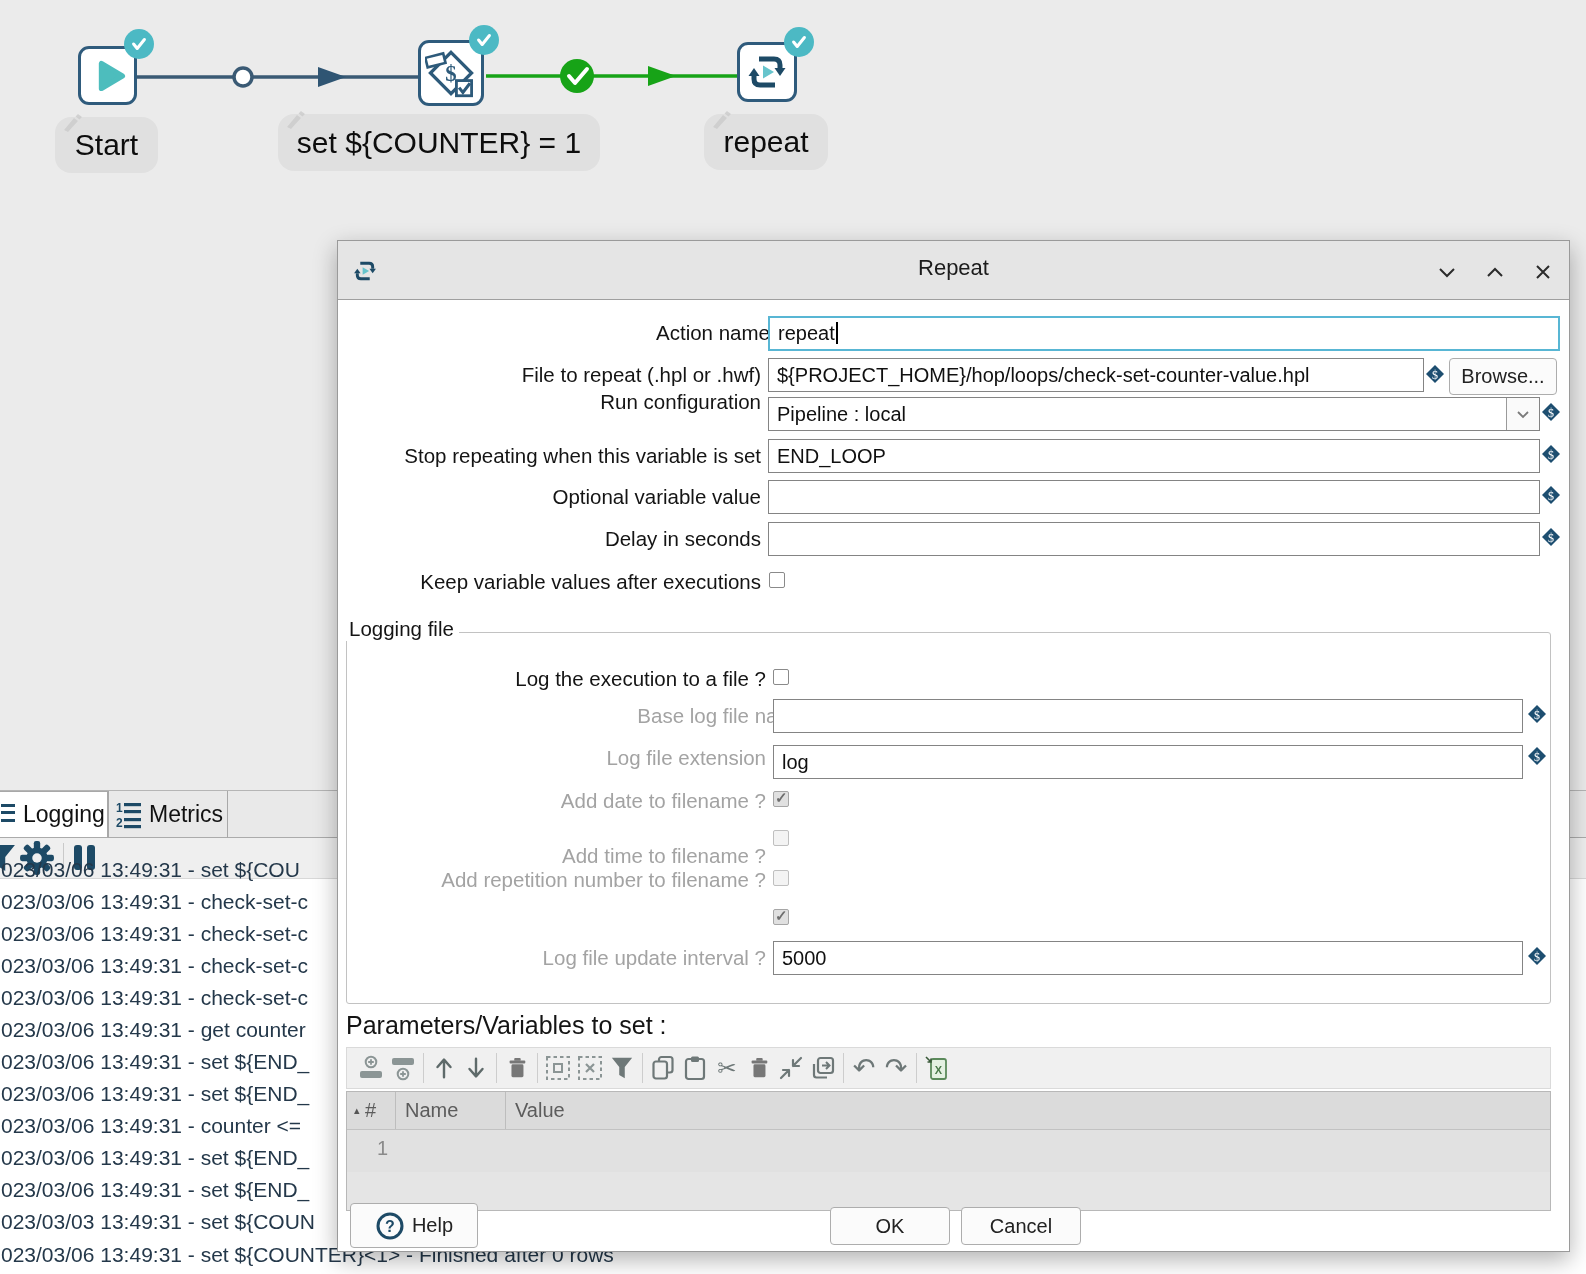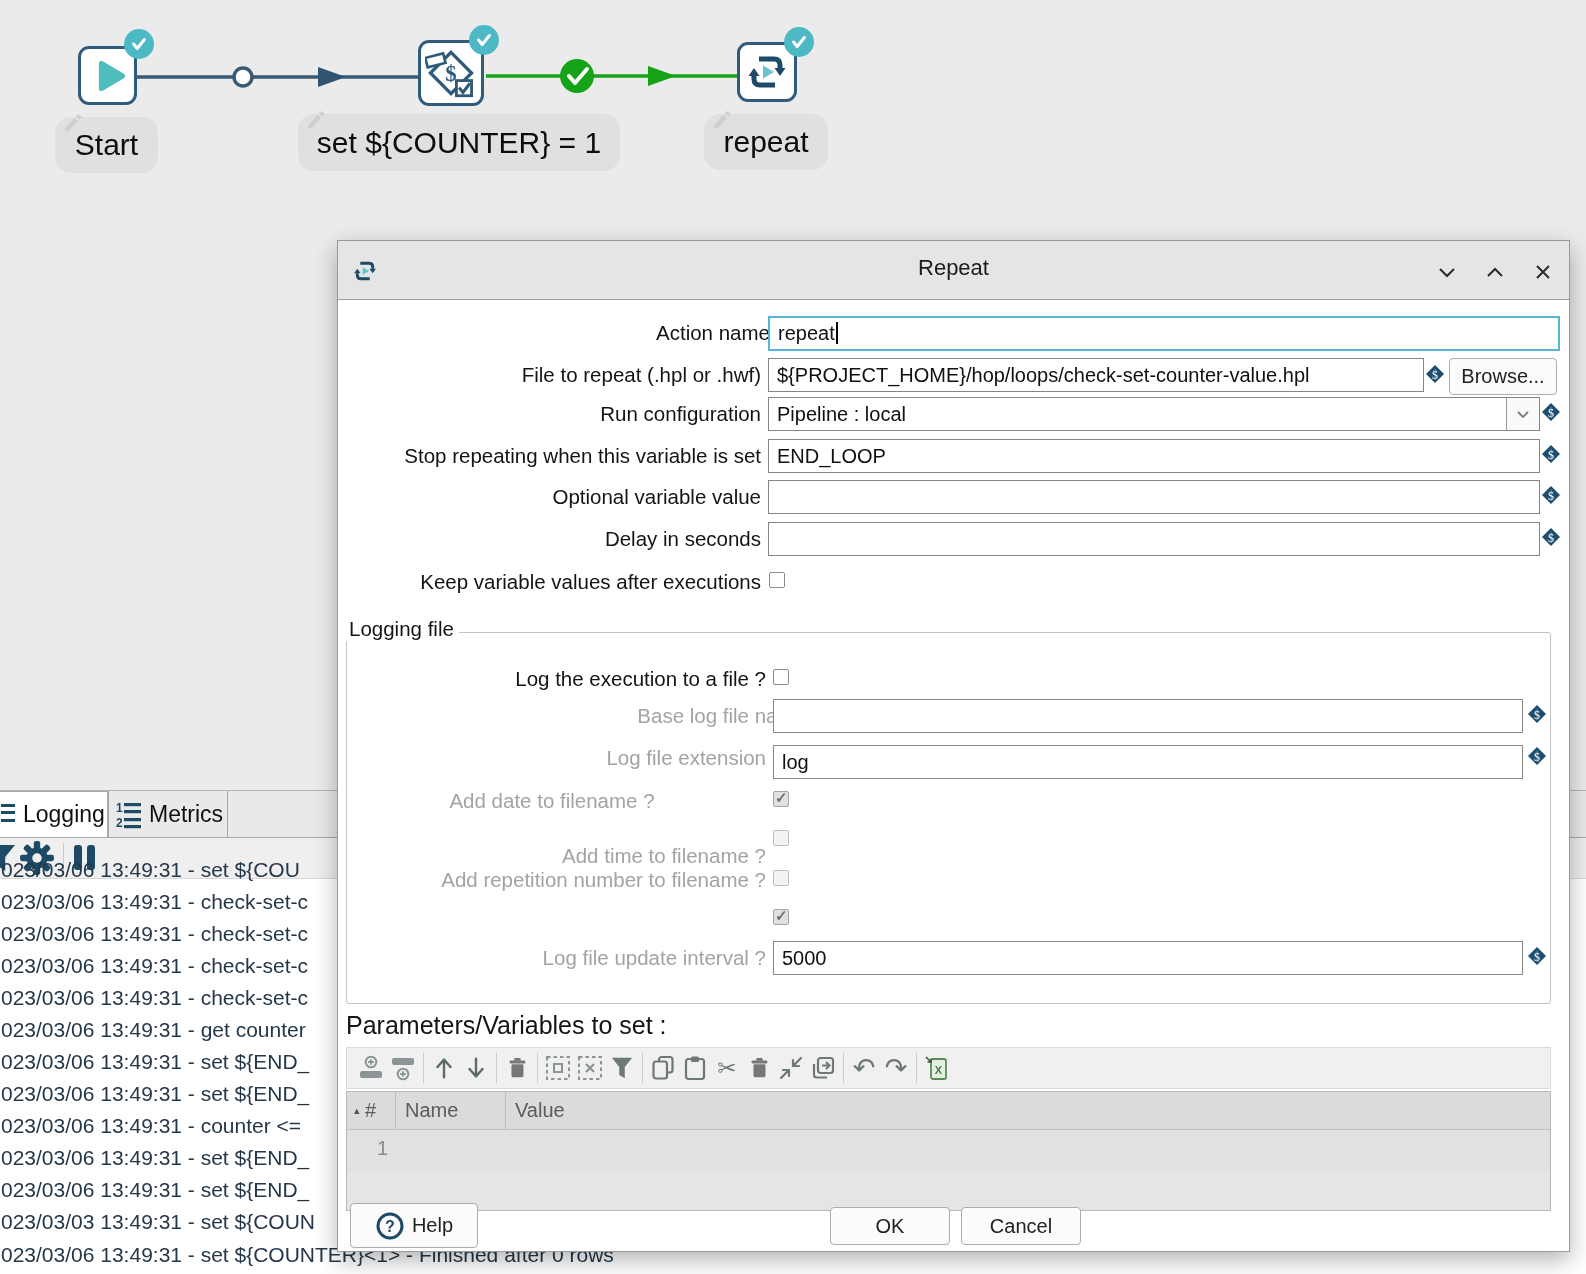--- a/index.html
+++ b/index.html
@@ -121,21 +121,21 @@
       <path d="M4 10 l4 5 l8 -10" stroke="#fff" stroke-width="3.4" fill="none" stroke-linecap="round" stroke-linejoin="round"></path>
     </svg>
 </div>
 
 <div class="pill" style="left:55px;top:117px;width:103px;height:56px;">
   <svg class="pencil" width="24" height="24" viewBox="0 0 24 24">
       <path d="M4 20 L14 8 l4 3 L8 22 Z M15.5 6.5 l2.5 -2.5 4 3 -2.5 2.5 Z" fill="#CDCDCD"></path>
     </svg>
   <span>Start</span>
 </div>
-<div class="pill" style="left:298px;top:114px;width:322px;height:57px;">
+<div class="pill" style="left:278px;top:114px;width:322px;height:57px;">
   <svg class="pencil" width="24" height="24" viewBox="0 0 24 24">
       <path d="M4 20 L14 8 l4 3 L8 22 Z M15.5 6.5 l2.5 -2.5 4 3 -2.5 2.5 Z" fill="#CDCDCD"></path>
     </svg>
   <span>set ${COUNTER} = 1</span>
 </div>
 <div class="pill" style="left:704px;top:114px;width:124px;height:56px;">
   <svg class="pencil" width="24" height="24" viewBox="0 0 24 24">
       <path d="M4 20 L14 8 l4 3 L8 22 Z M15.5 6.5 l2.5 -2.5 4 3 -2.5 2.5 Z" fill="#CDCDCD"></path>
     </svg>
   <span>repeat</span>
@@ -241,21 +241,21 @@
     <span>${PROJECT_HOME}/hop/loops/check-set-counter-value.hpl</span>
   </div>
   <svg class="varicon" style="left:1087px;top:123px;" viewBox="0 0 20 20" width="20" height="20">
     <path d="M10 1 L19 10 L10 19 L1 10 Z" fill="#1D4E70"></path>
       <text x="10" y="14.5" font-size="12" fill="#fff" text-anchor="middle" font-family="Liberation Serif,serif">$</text>
   </svg>
   <div class="btn" style="left:1111px;top:117px;width:108px;height:37px;text-align:center;">
     <span>Browse...</span>
   </div>
 
-  <div class="lbl" style="top:156px;">Run configuration</div>
+  <div class="lbl" style="top:144px;">Run configuration</div>
   <div class="tf" style="left:430px;top:156px;width:762px;">
     <span>Pipeline : local</span>
     <div class="combo-arrow">
       <svg width="16" height="16" viewBox="0 0 16 16">
           <polyline points="3,6 8,11 13,6" fill="none" stroke="#7a7a7a" stroke-width="1.8"></polyline>
         </svg>
     </div>
   </div>
   <svg class="varicon" style="left:1203px;top:161px;" viewBox="0 0 20 20" width="20" height="20">
     <path d="M10 1 L19 10 L10 19 L1 10 Z" fill="#1D4E70"></path>
@@ -309,21 +309,21 @@
 
   <div class="lbl glbl gray" style="top:500px;">Log file extension</div>
   <div class="tf" style="left:435px;top:504px;width:740px;">
     <span>log</span>
   </div>
   <svg class="varicon" style="left:1189px;top:505px;" viewBox="0 0 20 20" width="20" height="20">
     <path d="M10 1 L19 10 L10 19 L1 10 Z" fill="#1D4E70"></path>
       <text x="10" y="14.5" font-size="12" fill="#fff" text-anchor="middle" font-family="Liberation Serif,serif">$</text>
   </svg>
 
-  <div class="lbl glbl gray" style="top:543px;text-align:center;">Add date to filename ?</div>
+  <div class="lbl glbl gray" style="top:543px;">Add date to filename ?</div>
   <div class="cb dis checked" style="left:435px;top:550px;"></div>
 
   <div class="lbl glbl gray" style="top:598px;">Add time to filename ?</div>
   <div class="cb dis" style="left:435px;top:589px;"></div>
 
   <div class="lbl glbl gray" style="top:622px;">Add repetition number to filename ?</div>
   <div class="cb dis" style="left:435px;top:629px;"></div>
 
   <div class="cb dis checked" style="left:435px;top:668px;"></div>
 

